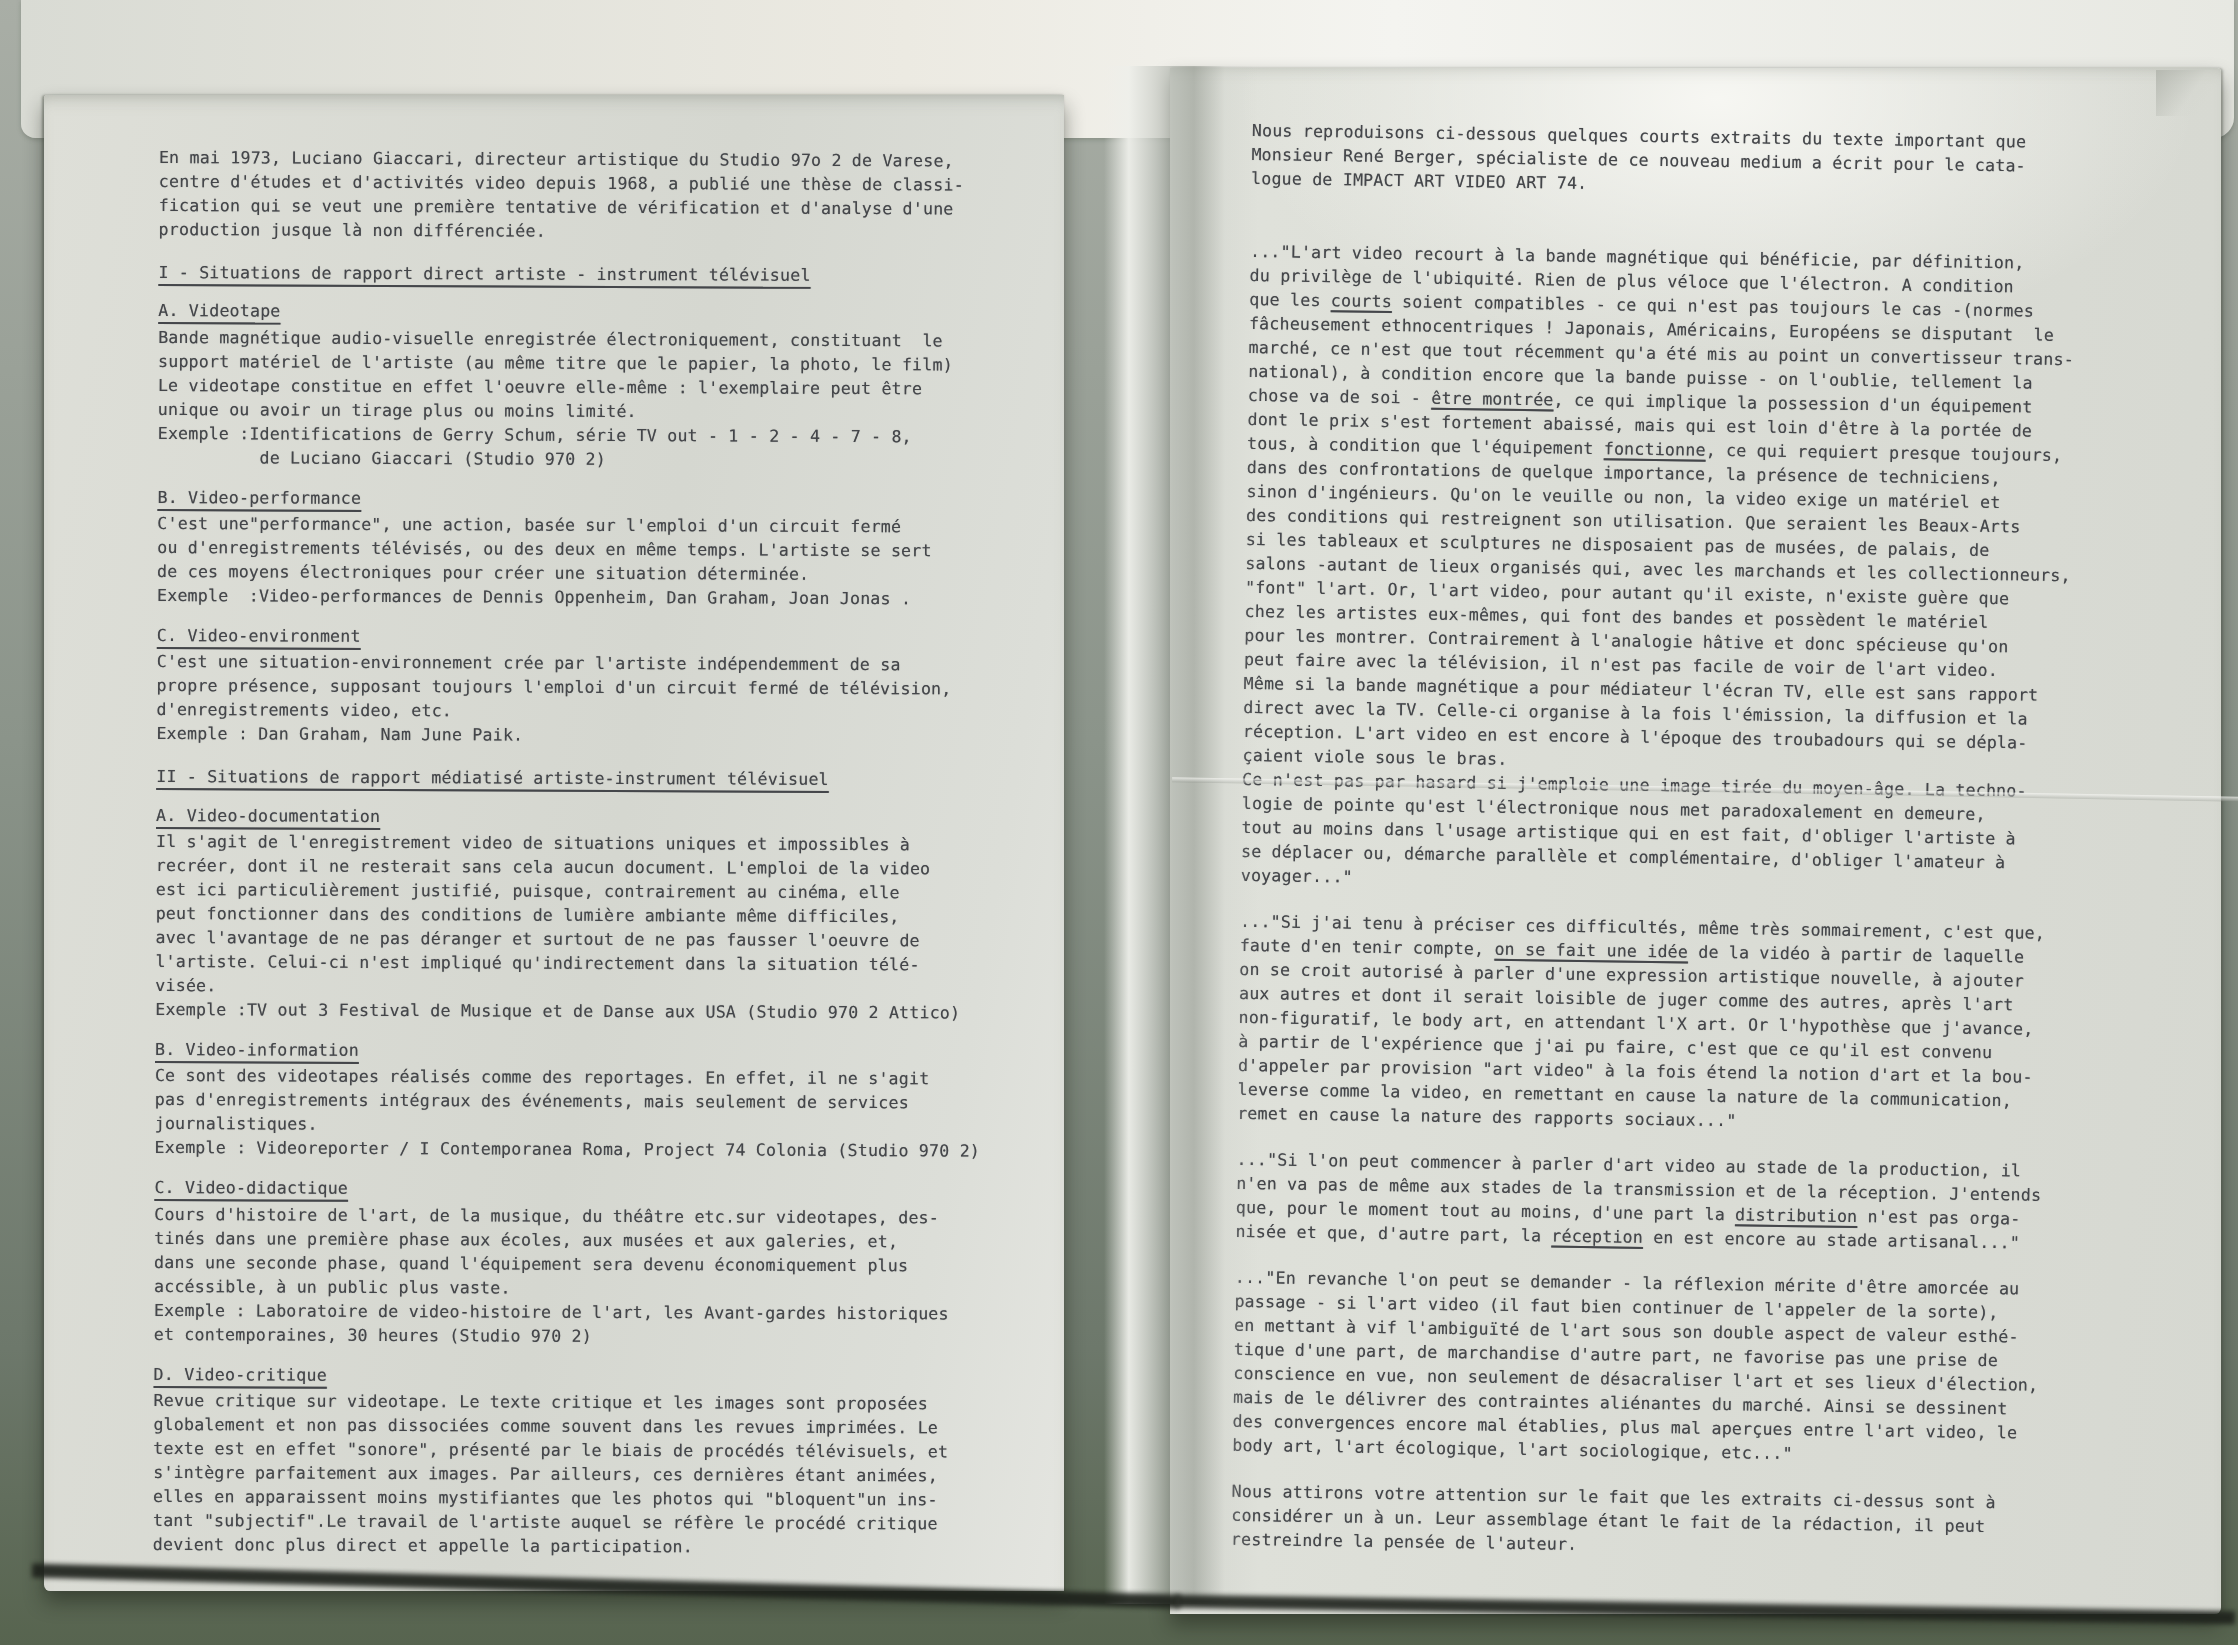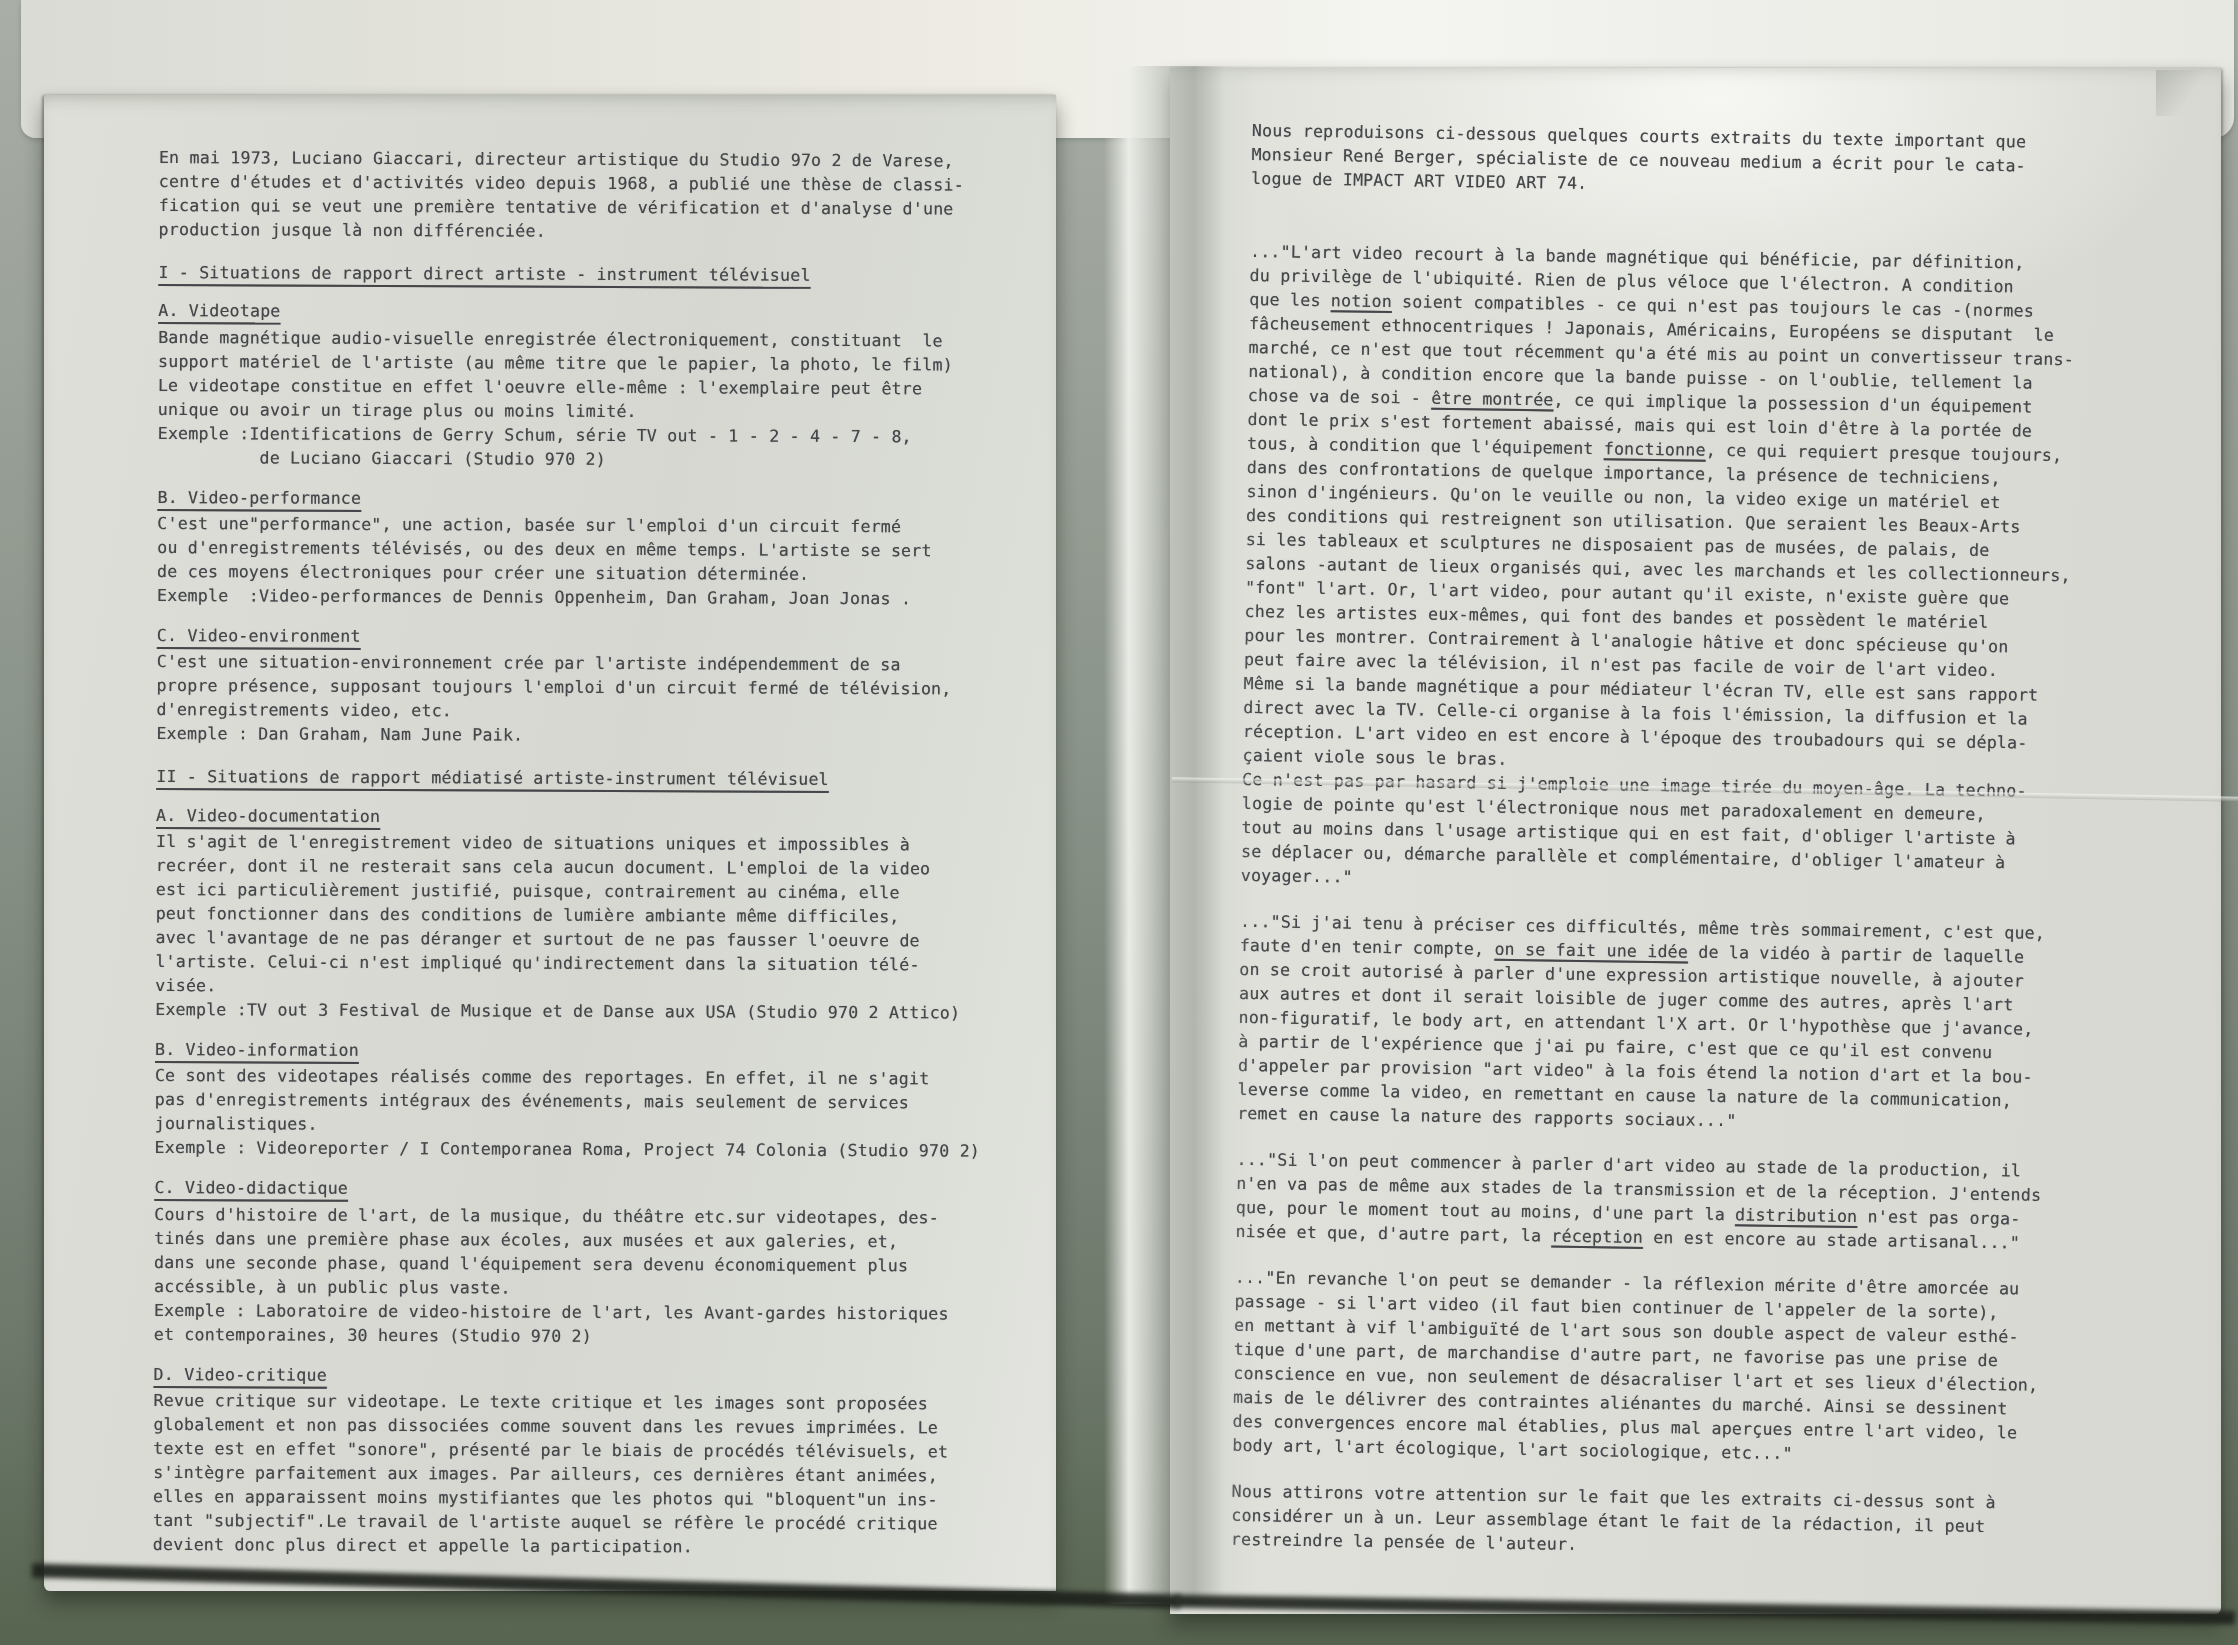--- a/index.html
+++ b/index.html
@@ -26,20 +26,21 @@
   .page {
     position: absolute;
     box-shadow: 0 9.5px 22px rgba(20, 24, 16, 0.45);
   }
   .page-left {
     left: 44px; top: 95px; width: 1012px; height: 1496px;
     background: linear-gradient(100deg, #dedfd8 0%, #d5d7d0 55%, #dcded8 85%, #e4e5e0 100%);
     border-radius: 3.2px 0 0 6.3px;
     box-shadow: -1.6px 0 2.4px rgba(70,76,66,.5), 0 11px 20.6px rgba(20,24,16,.45),
                 inset 0 11px 17.4px -11px rgba(120,126,114,.55);
+    padding-left: 8px;
   }
   .page-right {
     left: 1170px; top: 68px; width: 1051px; height: 1546px;
     background:
       radial-gradient(ellipse 775px 411px at 52% 2%, rgba(248,248,244,.95), rgba(248,248,244,0) 62%),
       linear-gradient(95deg, #e0e2db 0%, #dadcd5 55%, #d6d8d1 100%);
     border-radius: 0 4px 6.3px 0;
     box-shadow: 1.6px 0 2.4px rgba(70,76,66,.4), 0 11px 20.6px rgba(20,24,16,.45),
                 inset 0 9.5px 16px -11px rgba(130,136,124,.45);
   }
@@ -162,21 +163,21 @@
       </div>
   </div>
 
   <div class="page page-right">
     <div class="content content-right">
         <div class="blk blk-p">Nous reproduisons ci-dessous quelques courts extraits du texte important que
 Monsieur René Berger, spécialiste de ce nouveau medium a écrit pour le cata-
 logue de IMPACT ART VIDEO ART 74.</div>
         <div class="blk blk-p">..."L'art video recourt à la bande magnétique qui bénéficie, par définition,
 du privilège de l'ubiquité. Rien de plus véloce que l'électron. A condition
-que les <u>notion</u> soient compatibles - ce qui n'est pas toujours le cas -(normes
+que les <u>courts</u> soient compatibles - ce qui n'est pas toujours le cas -(normes
 fâcheusement ethnocentriques ! Japonais, Américains, Européens se disputant  le
 marché, ce n'est que tout récemment qu'a été mis au point un convertisseur trans-
 national), à condition encore que la bande puisse - on l'oublie, tellement la
 chose va de soi - <u>être montrée</u>, ce qui implique la possession d'un équipement
 dont le prix s'est fortement abaissé, mais qui est loin d'être à la portée de
 tous, à condition que l'équipement <u>fonctionne</u>, ce qui requiert presque toujours,
 dans des confrontations de quelque importance, la présence de techniciens,
 sinon d'ingénieurs. Qu'on le veuille ou non, la video exige un matériel et
 des conditions qui restreignent son utilisation. Que seraient les Beaux-Arts
 si les tableaux et sculptures ne disposaient pas de musées, de palais, de

